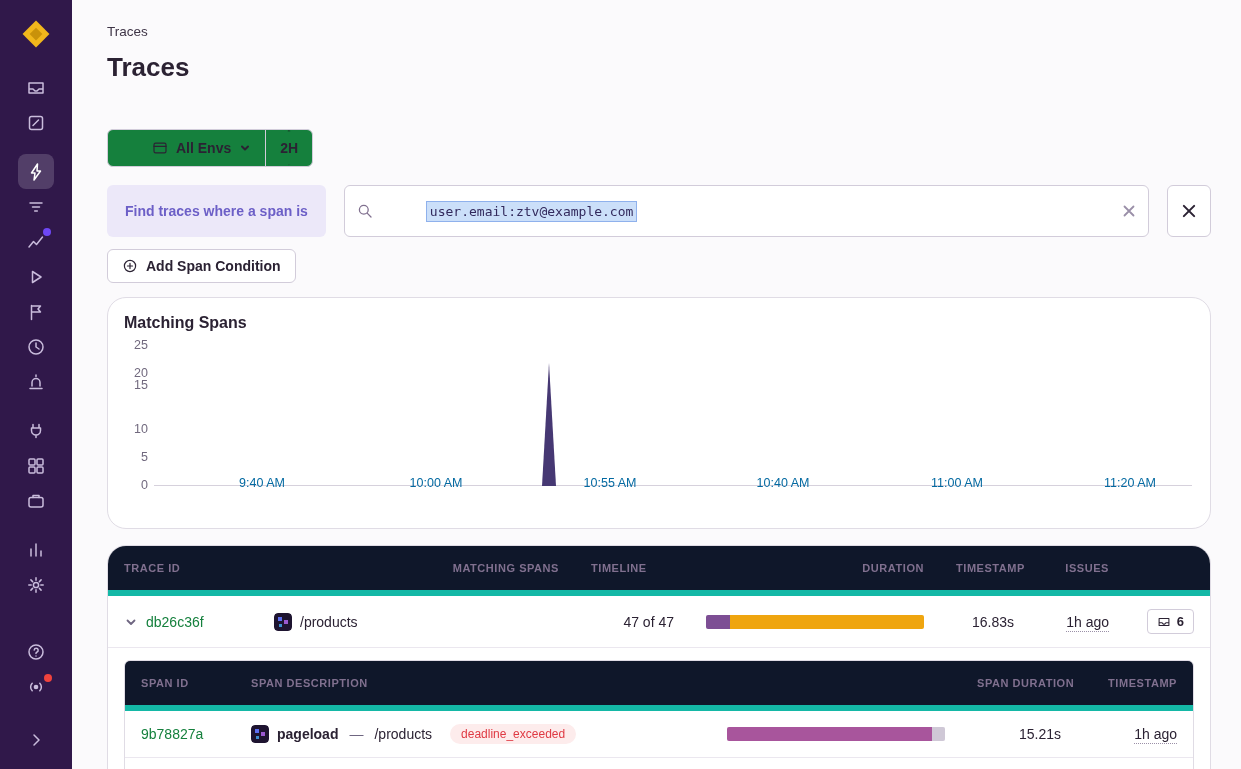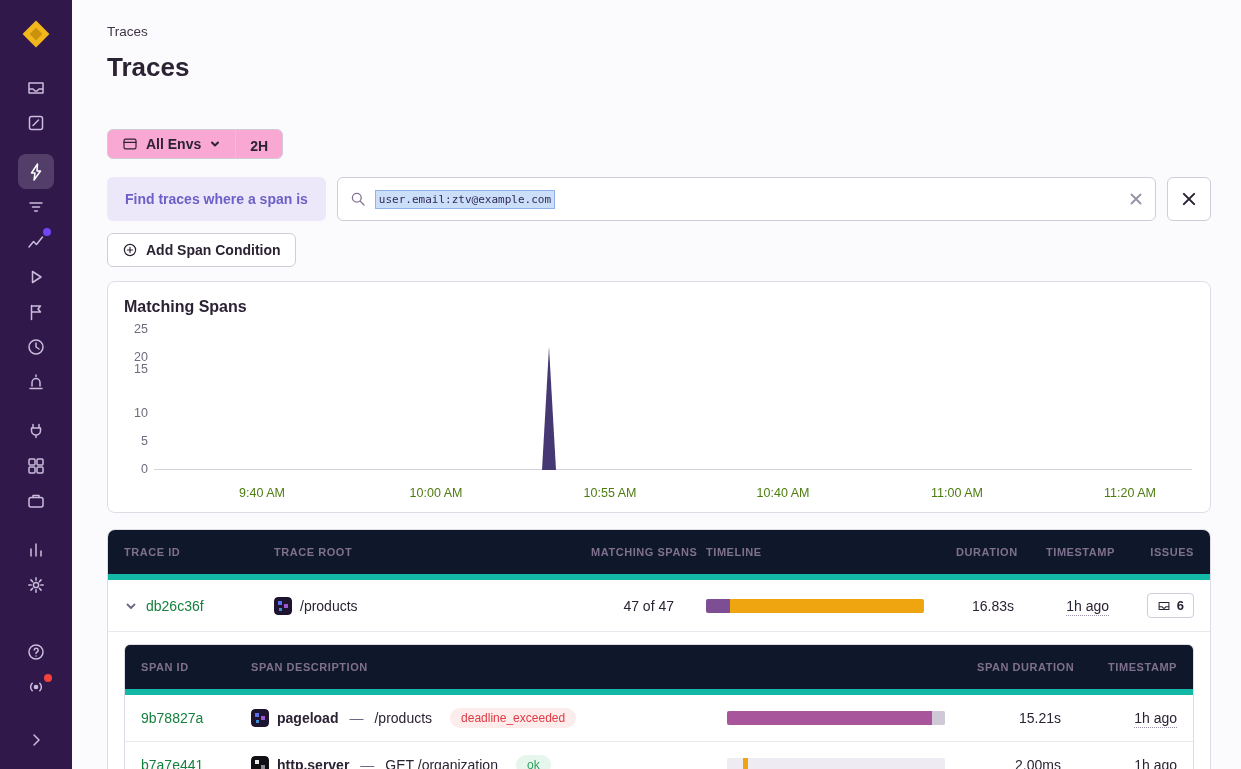--- a/index.html
+++ b/index.html
@@ -34,45 +34,45 @@
   
   .main { flex: 1; height: 100%; padding: 0 30px 0 35px; overflow: hidden; }
   .breadcrumb { margin-top: 24px; font-size: 13.5px; color: #3E3446; cursor: pointer; width: max-content; }
   .title-row { display: flex; justify-content: space-between; align-items: center; margin-top: 13px; }
   .page-title { font-size: 26px; font-weight: 700; color: #2B2233; }
   .btn { background: #fff; border: 1px solid #D2CCDA; border-radius: 6px; cursor: pointer; color: #2B2233; font-family: inherit; }
   .feedback-btn { display: flex; align-items: center; gap: 9px; padding: 9px 15px; font-size: 14px; font-weight: 700; }
   .feedback-btn svg, .seg-btn svg.lead, .add-cond svg { width: 16px; height: 16px; stroke: #2B2233; fill: none; stroke-width: 1.5; stroke-linecap: round; stroke-linejoin: round; }
 
   .filter-row { margin-top: 46px; }
-  .segmented { display: inline-flex; background: #f9a8d4; border: 1px solid #D2CCDA; border-radius: 6px; height: 30px; align-items: stretch; overflow: hidden; }
+  .segmented { display: inline-flex; background: #15803d; border: 1px solid #D2CCDA; border-radius: 6px; height: 38px; align-items: stretch; overflow: hidden; padding-left: 30px; }
   .seg-btn { display: flex; align-items: center; gap: 8px; padding: 0 14px; font-size: 14px; font-weight: 700; background: none; border: none; cursor: pointer; font-family: inherit; color: #2B2233; }
   .seg-btn + .seg-btn { border-left: 1px solid #D2CCDA; flex-direction: column; }
   .chev { width: 12px; height: 12px; stroke: #2B2233; stroke-width: 2; fill: none; stroke-linecap: round; stroke-linejoin: round; }
 
-  .query-row { display: flex; gap: 11px; margin-top: 18px; height: 44px; align-items: stretch; }
+  .query-row { display: flex; gap: 18px; margin-top: 18px; height: 52px; align-items: stretch; }
   .cond-pill { background: #ECE8F9; color: #6C5FC7; font-weight: 700; font-size: 14px; border-radius: 6px; display: flex; align-items: center; padding: 0 18px; white-space: nowrap; }
   .searchbox { flex: 1; background: #fff; border: 1px solid #D2CCDA; border-radius: 6px; display: flex; align-items: center; padding: 0 12px; gap: 9px; cursor: text; }
   .searchbox .mag { width: 16px; height: 16px; stroke: #80708F; stroke-width: 1.6; fill: none; stroke-linecap: round; }
-  .query-text { font-family: "DejaVu Sans Mono", monospace; font-size: 11px; color: #32295C; background: #CBDFF9; border: 1px solid #8FB1EC; padding: 2px 3px; }
+  .query-text { font-family: "DejaVu Sans Mono", monospace; font-size: 13px; color: #32295C; background: #CBDFF9; border: 1px solid #8FB1EC; padding: 2px 3px; margin-left: 44px; }
   .search-clear { margin-left: auto; cursor: pointer; display: grid; place-items: center; }
   .search-clear svg, .close-btn svg { width: 14px; height: 14px; stroke-width: 1.8; fill: none; stroke-linecap: round; }
   .search-clear svg { stroke: #9A8FA8; }
   .close-btn { width: 44px; min-width: 44px; display: grid; place-items: center; }
   .close-btn svg { width: 16px; height: 16px; stroke: #2B2233; }
 
   .add-cond { margin-top: 12px; height: 34px; display: inline-flex; align-items: center; gap: 8px; padding: 0 14px; font-size: 14px; font-weight: 700; }
 
   
-  .panel { background: #fff; border: 1px solid #E0DCE5; border-radius: 8px; }
+  .panel { background: #fff; border: 1px solid #E0DCE5; border-radius: 19px; }
   .chart-panel { margin-top: 14px; padding: 16px 16px 10px; }
   .chart-title { font-size: 16px; font-weight: 700; color: #2B2233; margin-bottom: 8px; }
   .chart { position: relative; height: 178px; }
   .ylabel { position: absolute; left: 0; width: 24px; text-align: right; font-size: 12.5px; color: #71697E; }
-  .xlabel { position: absolute; top: 162px; transform: translateX(-50%); font-size: 12.5px; color: #4d7c0f; white-space: nowrap; text-align: center; }
+  .xlabel { position: absolute; top: 136px; transform: translateX(-50%); font-size: 12.5px; color: #0369a1; white-space: nowrap; text-align: center; }
   .plot { position: absolute; left: 30px; right: 2px; top: 0; height: 148px; }
   .plot svg { width: 100%; height: 100%; }
 
   
   .table-panel { margin-top: 16px; overflow: hidden; }
   .t-grid { display: grid; grid-template-columns: 150px 1fr 115px 250px 90px 95px 85px; align-items: center; }
   .s-grid { display: grid; grid-template-columns: 110px 1fr 250px 116px 116px; align-items: center; }
   .th { font-size: 11px; font-weight: 700; letter-spacing: .05em; color: #80708F; padding: 16px; white-space: nowrap; }
   .td { padding: 13px 16px; font-size: 14px; color: #2B2233; min-width: 0; }
   .r { text-align: right; }
@@ -304,21 +304,20 @@
       <div class="xlabel" style="left:659px">10:40 AM</div>
       <div class="xlabel" style="left:833px">11:00 AM</div>
       <div class="xlabel" style="left:1006px">11:20 AM</div>
     </div>
   </section>
 
   
   <section class="panel table-panel">
     <div class="t-grid t-head">
       <div class="th">TRACE ID</div>
-      <div class="th">TRACE ROOT</div>
       <div class="th r">MATCHING SPANS</div>
       <div class="th">TIMELINE</div>
       <div class="th r">DURATION</div>
       <div class="th r">TIMESTAMP</div>
       <div class="th r">ISSUES</div>
     </div>
 
     <div class="t-grid t-row">
       <div class="td cell-flex">
         <svg class="expand-chev" viewBox="0 0 14 14">

